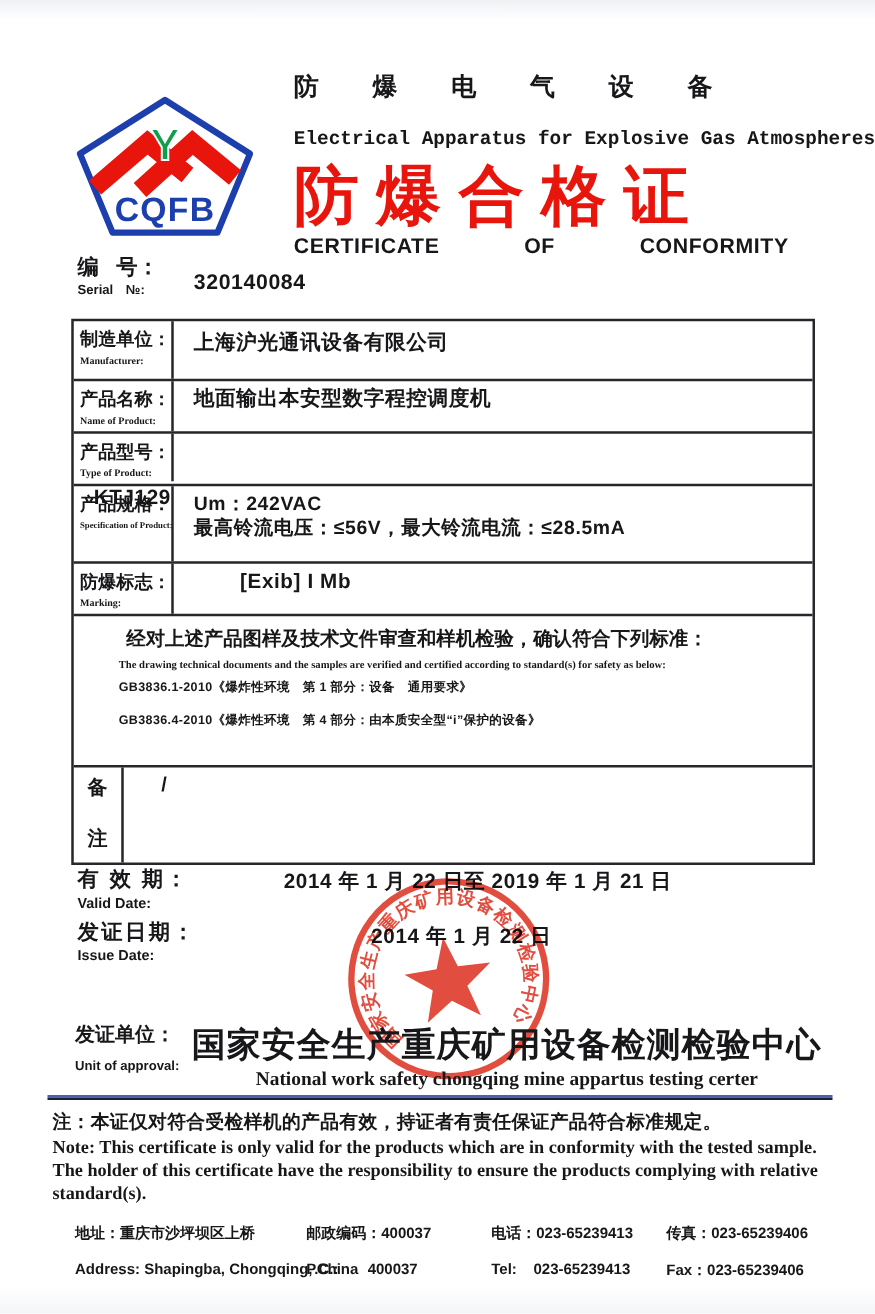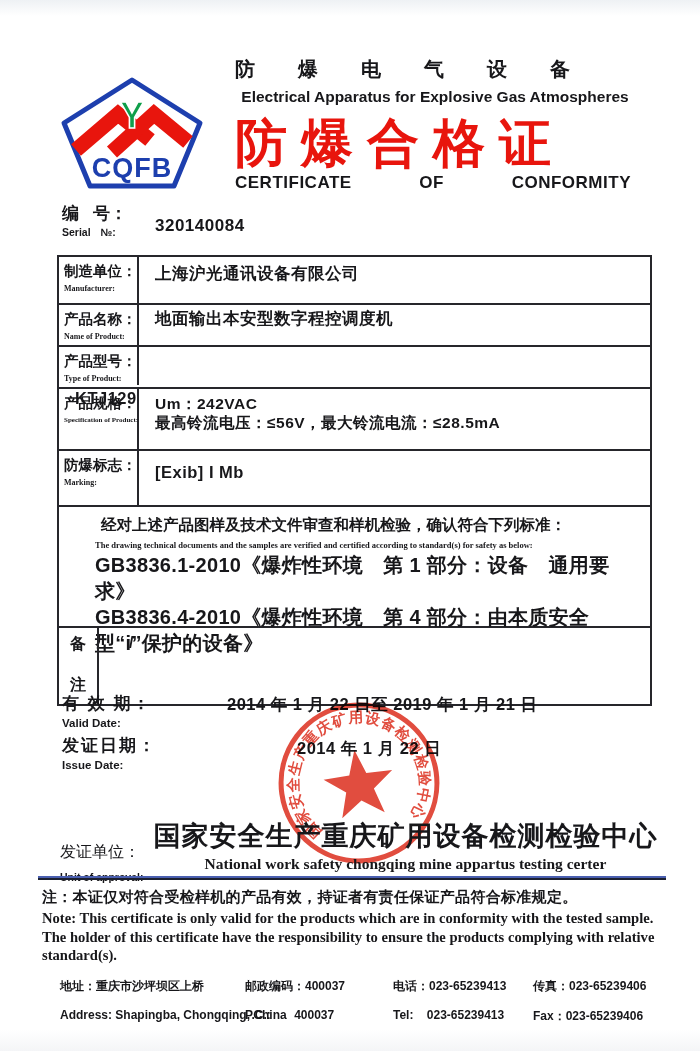--- a/index.html
+++ b/index.html
@@ -13,64 +13,64 @@
   .page{
     position:relative;width:700px;height:1051px;overflow:hidden;
     background:linear-gradient(180deg,#eef1f4 0,#ffffff 16px 98%,#f4f5f7 100%);
   }
 
   
   .header{position:absolute;left:60px;top:56px;width:585px;display:flex;}
   .logo{width:145px;height:114px;margin-top:20px;flex:none;}
   .titles{margin-left:30px;width:400px;}
   .title-cn{display:flex;justify-content:space-between;width:335px;font-size:20px;font-weight:bold;letter-spacing:0;}
-  .title-en{font-family:Liberation Sans, sans-serif;font-size:15.5px;font-weight:bold;margin-top:5px;white-space:nowrap;text-align:center;}
+  .title-en{font-family:Liberation Mono, monospace;font-size:15.5px;font-weight:bold;margin-top:19px;white-space:nowrap;text-align:center;}
   .cert-title{color:#e8150d;font-size:52px;line-height:58px;font-weight:bold;letter-spacing:14px;margin-top:8px;white-space:nowrap;}
   .cert-en{display:flex;justify-content:space-between;width:396px;font-size:17px;font-weight:bold;margin-top:1px;letter-spacing:.5px;}
 
   
   .serial{position:absolute;left:62px;top:202px;display:flex;}
   .serial-cn{font-size:17px;font-weight:bold;letter-spacing:0;}
   .serial-cn .gap{display:inline-block;width:14px;}
   .serial-en{font-size:10.5px;font-weight:bold;margin-top:1px;}
   .serial-en .gap{display:inline-block;width:10px;}
   .serial-value{font-size:17px;font-weight:bold;margin:14px 0 0 28px;letter-spacing:.5px;}
 
   
   .cert-table{position:absolute;left:57px;top:255px;width:591px;border:2px solid #26262b;background:#fff;}
   .trow{display:flex;border-bottom:2px solid #26262b;box-sizing:border-box;}
   .trow:last-child{border-bottom:none;}
   .tlabel{width:80px;flex:none;border-right:2px solid #26262b;padding:5px 2px 2px 5px;box-sizing:border-box;}
   .tlabel .cn{font-size:14.5px;font-weight:bold;white-space:nowrap;}
   .tlabel .en{font-family:"Liberation Serif", serif;font-size:8px;font-weight:bold;margin-top:3px;white-space:nowrap;}
   .tvalue{flex:1;padding:4px 10px 16px 16px;display:flex;flex-direction:column;justify-content:center;font-size:16.5px;font-weight:bold;letter-spacing:.5px;}
-  .r1{height:48px;}.r2{height:42px;}.r3{height:42px;flex-direction:column;}.r4{height:62px;}.r5{height:56px;}
+  .r1{height:48px;}.r2{height:42px;}.r3{height:42px;flex-direction:column;}.r4{height:62px;}.r5{height:42px;gap:37px;}
   .spec-line{font-size:15.5px;line-height:19px;font-weight:bold;}
   .standards{display:block;height:121px;border-bottom:2px solid #26262b;padding:6px 8px 0 10px;box-sizing:border-box;}
   .std-head-cn{font-size:15.5px;font-weight:bold;margin:2px 0 0 32px;}
   .std-head-en{font-family:"Liberation Serif", serif;font-size:8.5px;font-weight:bold;margin:4px 0 2px 26px;}
-  .std-item{font-size:20px;font-weight:bold;line-height:26px;margin-left:26px;letter-spacing:.3px;}
+  .std-item{font-size:10px;font-weight:bold;line-height:26px;margin-left:26px;letter-spacing:.3px;}
   .remarks{display:flex;height:76px;}
   .remarks .rlabel{width:40px;flex:none;border-right:2px solid #26262b;display:flex;flex-direction:column;justify-content:space-between;align-items:center;padding:6px 0 8px 0;box-sizing:border-box;font-size:16px;font-weight:bold;}
   .remarks .rvalue{flex:1;font-size:16px;font-weight:bold;padding:6px 0 0 30px;}
 
   
   .validity{position:absolute;left:62px;top:692px;width:588px;}
   .vlabel-cn{font-size:17px;font-weight:bold;letter-spacing:2px;}
   .vlabel-en{font-size:11.5px;font-weight:bold;margin-top:2px;}
   .valid-value{position:absolute;left:165px;top:2px;font-size:16.5px;font-weight:bold;letter-spacing:.5px;}
   .issue-label{position:absolute;left:0;top:42px;}
   .issue-value{position:absolute;left:235px;top:46px;font-size:16.5px;font-weight:bold;letter-spacing:.5px;}
 
   
   .stamp{position:absolute;left:273px;top:697px;width:172px;height:172px;mix-blend-mode:multiply;opacity:.88;transform:rotate(-8deg);}
 
   
   .approval{position:absolute;left:60px;top:818px;width:592px;display:flex;}
-  .app-label .cn{font-size:16px;font-weight:normal;white-space:nowrap;margin-top:24px;}
+  .app-label .cn{font-size:16px;font-weight:bold;white-space:nowrap;margin-top:0;}
   .app-label .en{font-size:10.5px;font-weight:bold;margin-top:8px;white-space:nowrap;}
   .app-body{margin-left:10px;flex:1;text-align:center;}
   .app-cn{font-size:27px;font-weight:bold;white-space:nowrap;letter-spacing:1px;}
   .app-en{font-family:"Liberation Serif", serif;font-size:15.5px;font-weight:bold;margin-top:1px;white-space:nowrap;}
 
   
   .rule{position:absolute;left:38px;top:876px;width:628px;height:0;border-top:2px solid #4a5fb0;border-bottom:2px solid #1c2030;}
   .note{position:absolute;left:42px;top:888px;width:622px;}
   .note-cn{font-size:15px;font-weight:bold;letter-spacing:.3px;}
   .note-en{font-family:"Liberation Serif", serif;font-size:14.6px;font-weight:bold;line-height:18.5px;margin-top:2px;}

